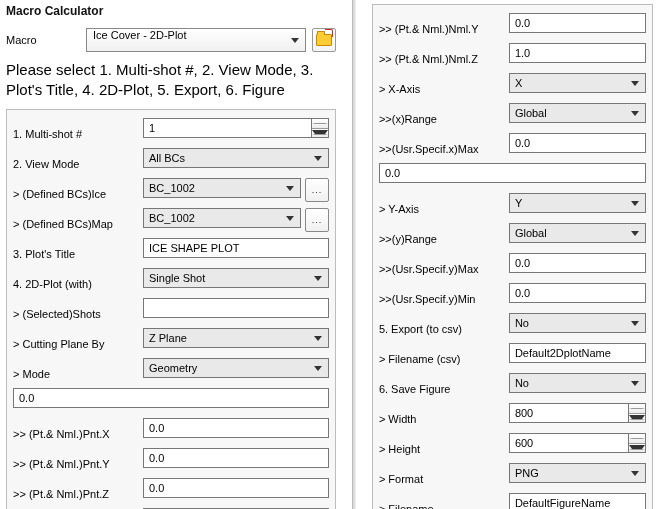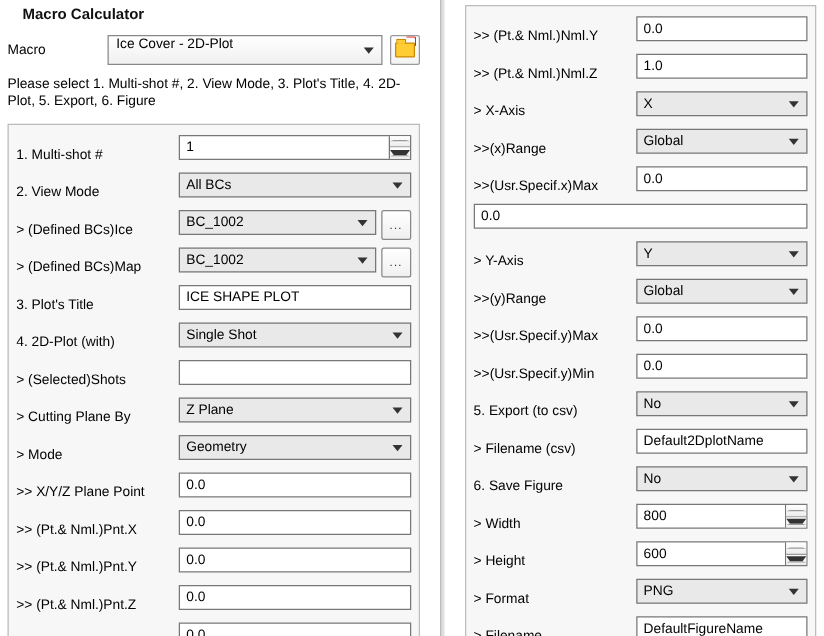--- a/index.html
+++ b/index.html
@@ -1,30 +1,30 @@
 <!DOCTYPE html>
 <html><head>
 <meta charset="utf-8">
 <style>
   html,body{margin:0;padding:0;font-family:"Segoe UI",Tahoma,Arial,sans-serif;font-size:11px;color:#000;background:#fff}
   .app{display:flex;gap:10px;width:659px;box-sizing:border-box}
   .col{box-sizing:border-box}
   .col-left{width:350px;padding:4px 6px 6px 6px;position:relative}
   .col-right{width:300px;padding:4px 6px 6px 6px}
   .sep{width:2px;background:#ddd;border-left:1px solid #bbb;border-right:1px solid #eee}
-  h1.title{font-size:12px;font-weight:bold;margin:0 0 10px 12px;color:#111}
+  h1.title{font-size:12px;font-weight:bold;margin:0 0 10px 0;color:#111}
   .macro-row{display:flex;align-items:center;margin-bottom:8px}
   .macro-row .ml{width:80px}
   .big-select{flex:1;height:22px;border:1px solid #888;background:linear-gradient(#fff,#f0f0f0);display:flex;align-items:flex-start;padding:0 6px;position:relative}
   .big-select::after{content:"";position:absolute;right:6px;top:50%;margin-top:-2px;border-left:4px solid transparent;border-right:4px solid transparent;border-top:5px solid #333}
   .folder-btn{width:22px;height:22px;margin-left:6px;border:1px solid #999;background:linear-gradient(#fff,#f3f3f3);display:flex;align-items:center;justify-content:center;border-radius:2px}
   .folder{width:14px;height:10px;background:#ffcc33;border:1px solid #cc8800;border-radius:1px;position:relative}
   .folder::before{content:"";position:absolute;top:-4px;left:0;width:6px;height:3px;background:#ffcc33;border:1px solid #cc8800;border-bottom:none;border-radius:1px 1px 0 0}
   .folder::after{content:"";position:absolute;top:-6px;right:-2px;width:7px;height:7px;border:1.5px solid #d22;border-left:none;border-bottom:none;border-radius:0 2px 0 0}
-  .desc{font-size:11px;margin:2px 0 10px 0;line-height:1.3}
+  .desc{font-size:15px;margin:2px 0 10px 0;line-height:1.3}
   .panel{border:1px solid #bcbcbc;background:#f7f7f7;padding:8px 6px;display:flex;flex-direction:column;gap:8px}
   .row{display:flex;align-items:flex-end;height:22px}
   .lbl{width:126px;font-size:11px;padding-right:4px;white-space:nowrap;overflow:hidden}
   .ctrl{flex:1;height:22px;position:relative;display:flex}
   .text-input, .select, .spin{flex:1;height:20px;border:1px solid #777;background:#fff;display:flex;align-items:center;padding:6px 5px;font-size:11px;box-sizing:border-box}
   .select{background:#e9e9e9;position:relative}
   .select::after{content:"";position:absolute;right:6px;top:50%;margin-top:-2px;border-left:4px solid transparent;border-right:4px solid transparent;border-top:5px solid #333}
   .spin{padding-right:18px;position:relative}
   .spin-btns{position:absolute;right:0;top:0;bottom:0;width:16px;border-left:1px solid #777;display:flex;flex-direction:column}
   .spin-btns div{flex:1;background:linear-gradient(#fff,#ececec);display:flex;align-items:center;justify-content:center}
@@ -140,21 +140,20 @@
       <div class="row">
           <div class="lbl">&gt; Mode</div>
         <div class="ctrl">
             <div class="select">
               <span>Geometry</span>
             </div>
           </div>
         </div>
 
       <div class="row">
-          <div class="lbl">&gt;&gt; X/Y/Z Plane Point</div>
         <div class="ctrl">
             <div class="text-input">
               <span>0.0</span>
             </div>
           </div>
         </div>
 
       <div class="row">
           <div class="lbl">&gt;&gt; (Pt.&amp; Nml.)Pnt.X</div>
         <div class="ctrl">

